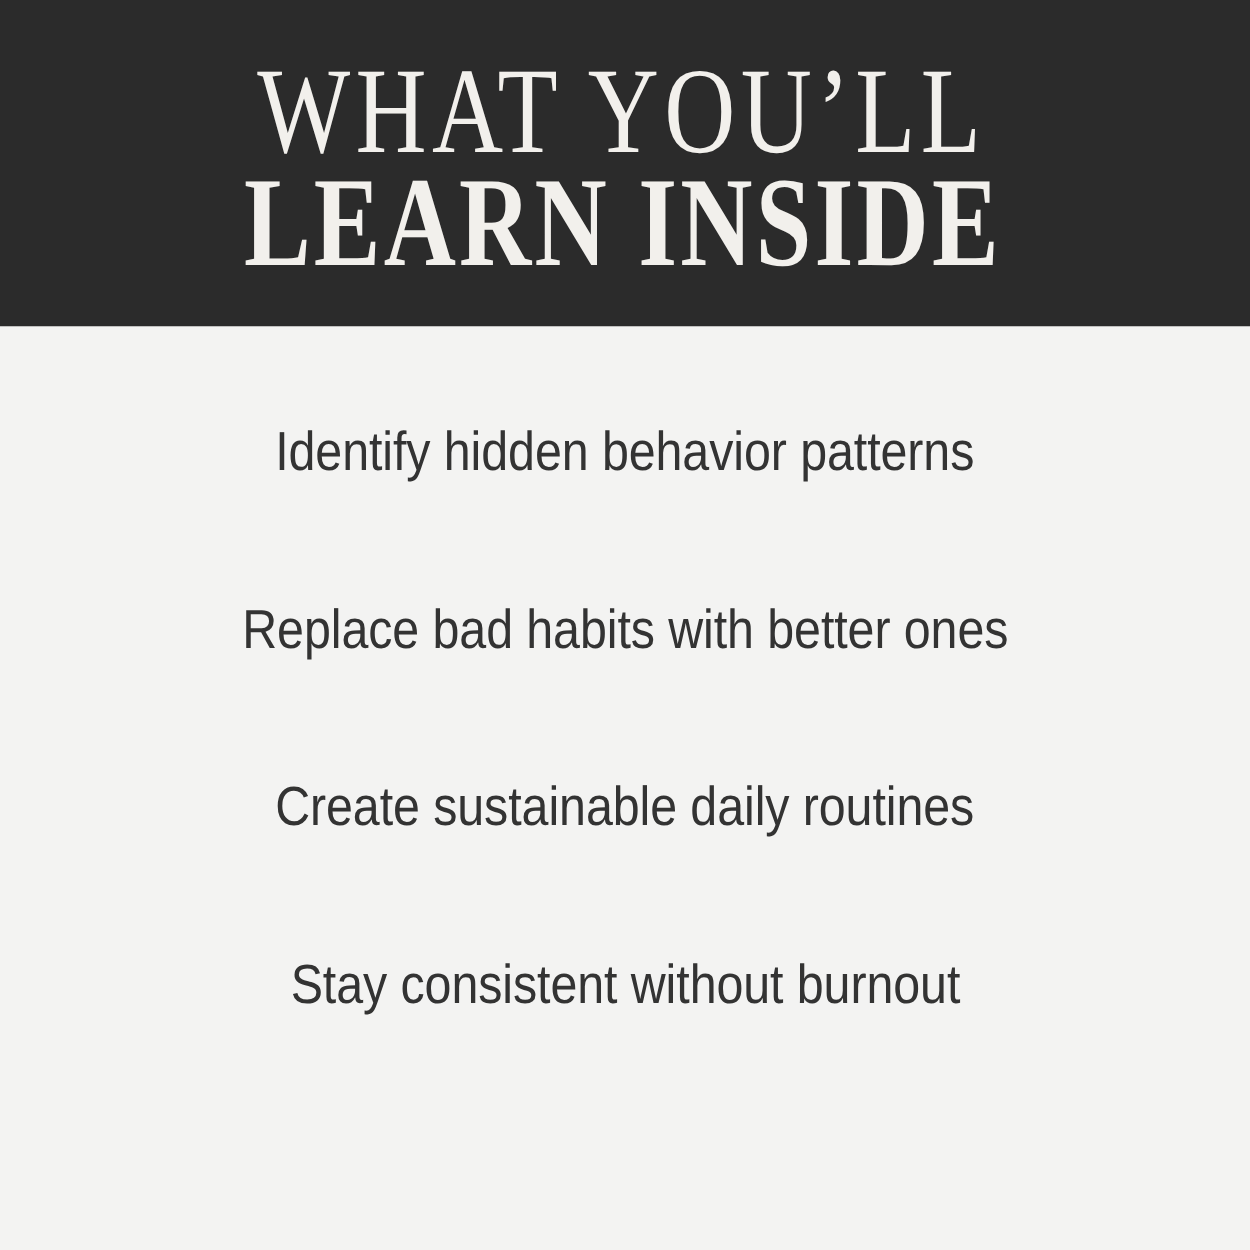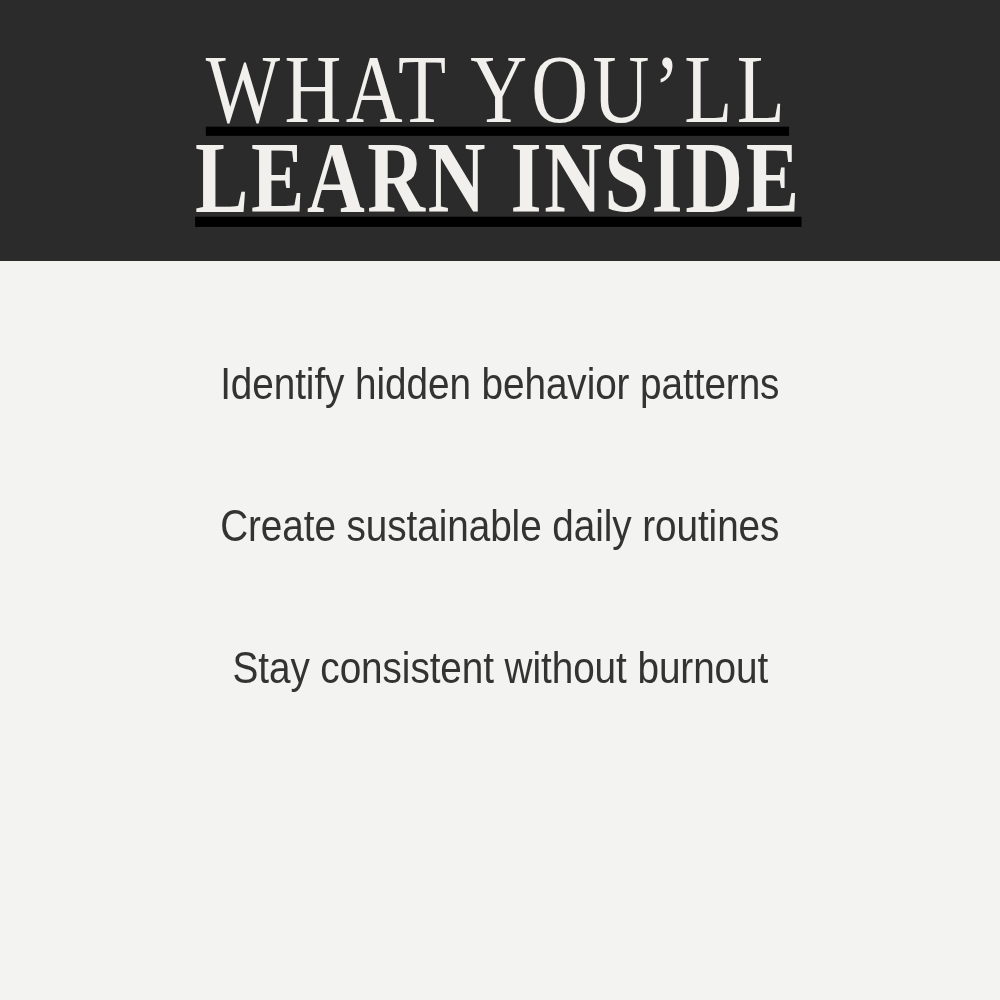--- a/index.html
+++ b/index.html
@@ -32,21 +32,20 @@
     width: 100%;
     height: 261px;
     background: #2b2b2b;
     display: flex;
     flex-direction: column;
     align-items: center;
     justify-content: center;
     box-sizing: border-box;
     padding-top: 6px;
     overflow: hidden;
-    text-decoration: underline;
   }
 
   .headline {
     display: block;
     text-align: center;
     color: #f2f0ec;
     font-family: "Liberation Serif", "DejaVu Serif", serif;
     text-transform: uppercase;
     line-height: 0.96;
     margin: 0;
@@ -82,21 +81,21 @@
   .benefits {
     flex: 1 1 auto;
     width: 100%;
     box-sizing: border-box;
     display: flex;
     flex-direction: column;
     align-items: center;
     justify-content: flex-start;
     list-style: none;
     margin: 0;
-    padding: 52px 0 0 0;
+    padding: 30px 0 0 0;
     background: #f3f3f2;
   }
 
   .benefit-item {
     width: 100%;
     height: 142px;
     display: flex;
     align-items: center;
     justify-content: center;
     text-align: center;
@@ -126,20 +125,23 @@
       <span class="headline-line headline-line-1">WHAT YOU’LL</span>
       <span class="headline-line headline-line-2">LEARN INSIDE</span>
     </h1>
   </header>
 
   <ul class="benefits">
     <li class="benefit-item">
       <span class="benefit-text">Identify hidden behavior patterns</span>
     </li>
     <li class="benefit-item">
+      <span class="benefit-text">Replace bad habits with better ones</span>
+    </li>
+    <li class="benefit-item">
       <span class="benefit-text">Create sustainable daily routines</span>
     </li>
     <li class="benefit-item">
       <span class="benefit-text">Stay consistent without burnout</span>
     </li>
   </ul>
 
 </div>
 
 </body></html>

